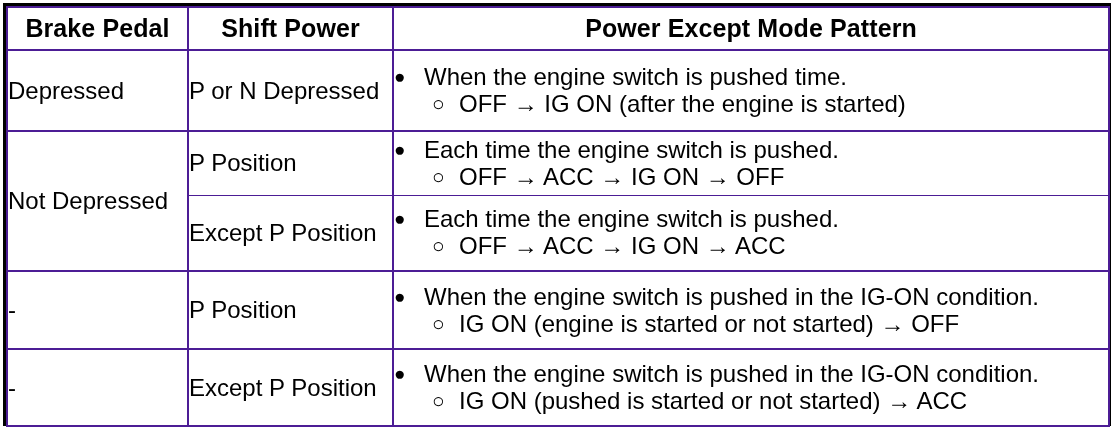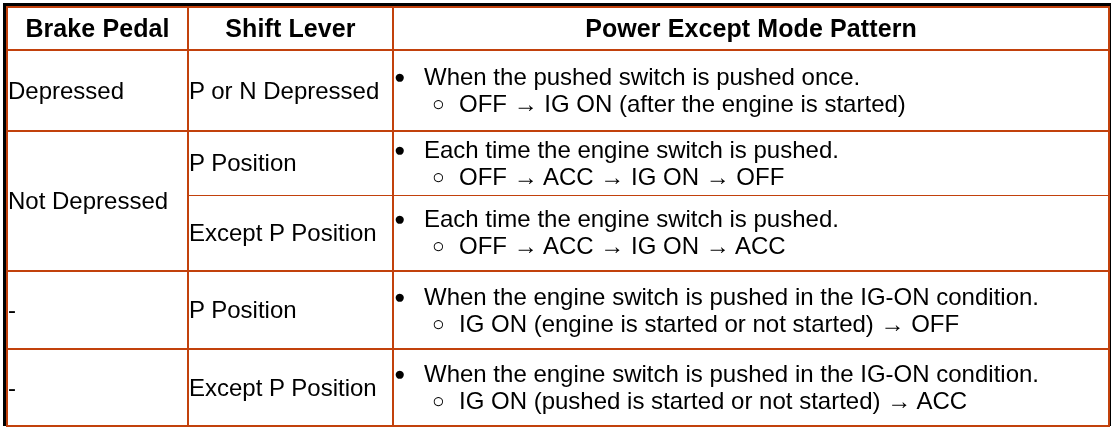--- a/index.html
+++ b/index.html
@@ -28,21 +28,21 @@
 
   table.spec-table {
     width: 100%;
     height: 100%;
     border-collapse: collapse;
     table-layout: fixed;
   }
 
   table.spec-table td,
   table.spec-table th {
-    border: 2px solid #c2410c;
+    border: 2px solid #4c1d95;
     padding: 0;
     vertical-align: middle;
     background: #ffffff;
   }
 
   
   col.c1 { width: 181px; }
   col.c2 { width: 205px; }
   col.c3 { width: 716px; }
 
@@ -130,33 +130,33 @@
 <div class="table-wrap">
   <table class="spec-table">
     <colgroup>
       <col class="c1">
         <col class="c2">
         <col class="c3">
     </colgroup>
     <thead>
       <tr>
         <th>Brake Pedal</th>
-        <th>Shift Lever</th>
+        <th>Shift Power</th>
         <th>Power Except Mode Pattern</th>
       </tr>
     </thead>
     <tbody>
 
       <tr style="height:81px;">
         <td class="cond">Depressed</td>
         <td class="cond">P or N Depressed</td>
         <td class="pattern">
           <div class="bullet-line lvl1">
             <span class="mark filled">●</span>
-            <span class="bullet-text">When the pushed switch is pushed once.</span>
+            <span class="bullet-text">When the engine switch is pushed time.</span>
           </div>
           <div class="bullet-line lvl2">
             <span class="mark hollow">○</span>
             <span class="bullet-text">OFF → IG ON (after the engine is started)</span>
           </div>
         </td>
       </tr>
 
       <tr class="sub-top" style="height:64px;">
         <td class="cond" rowspan="2">Not Depressed</td>

